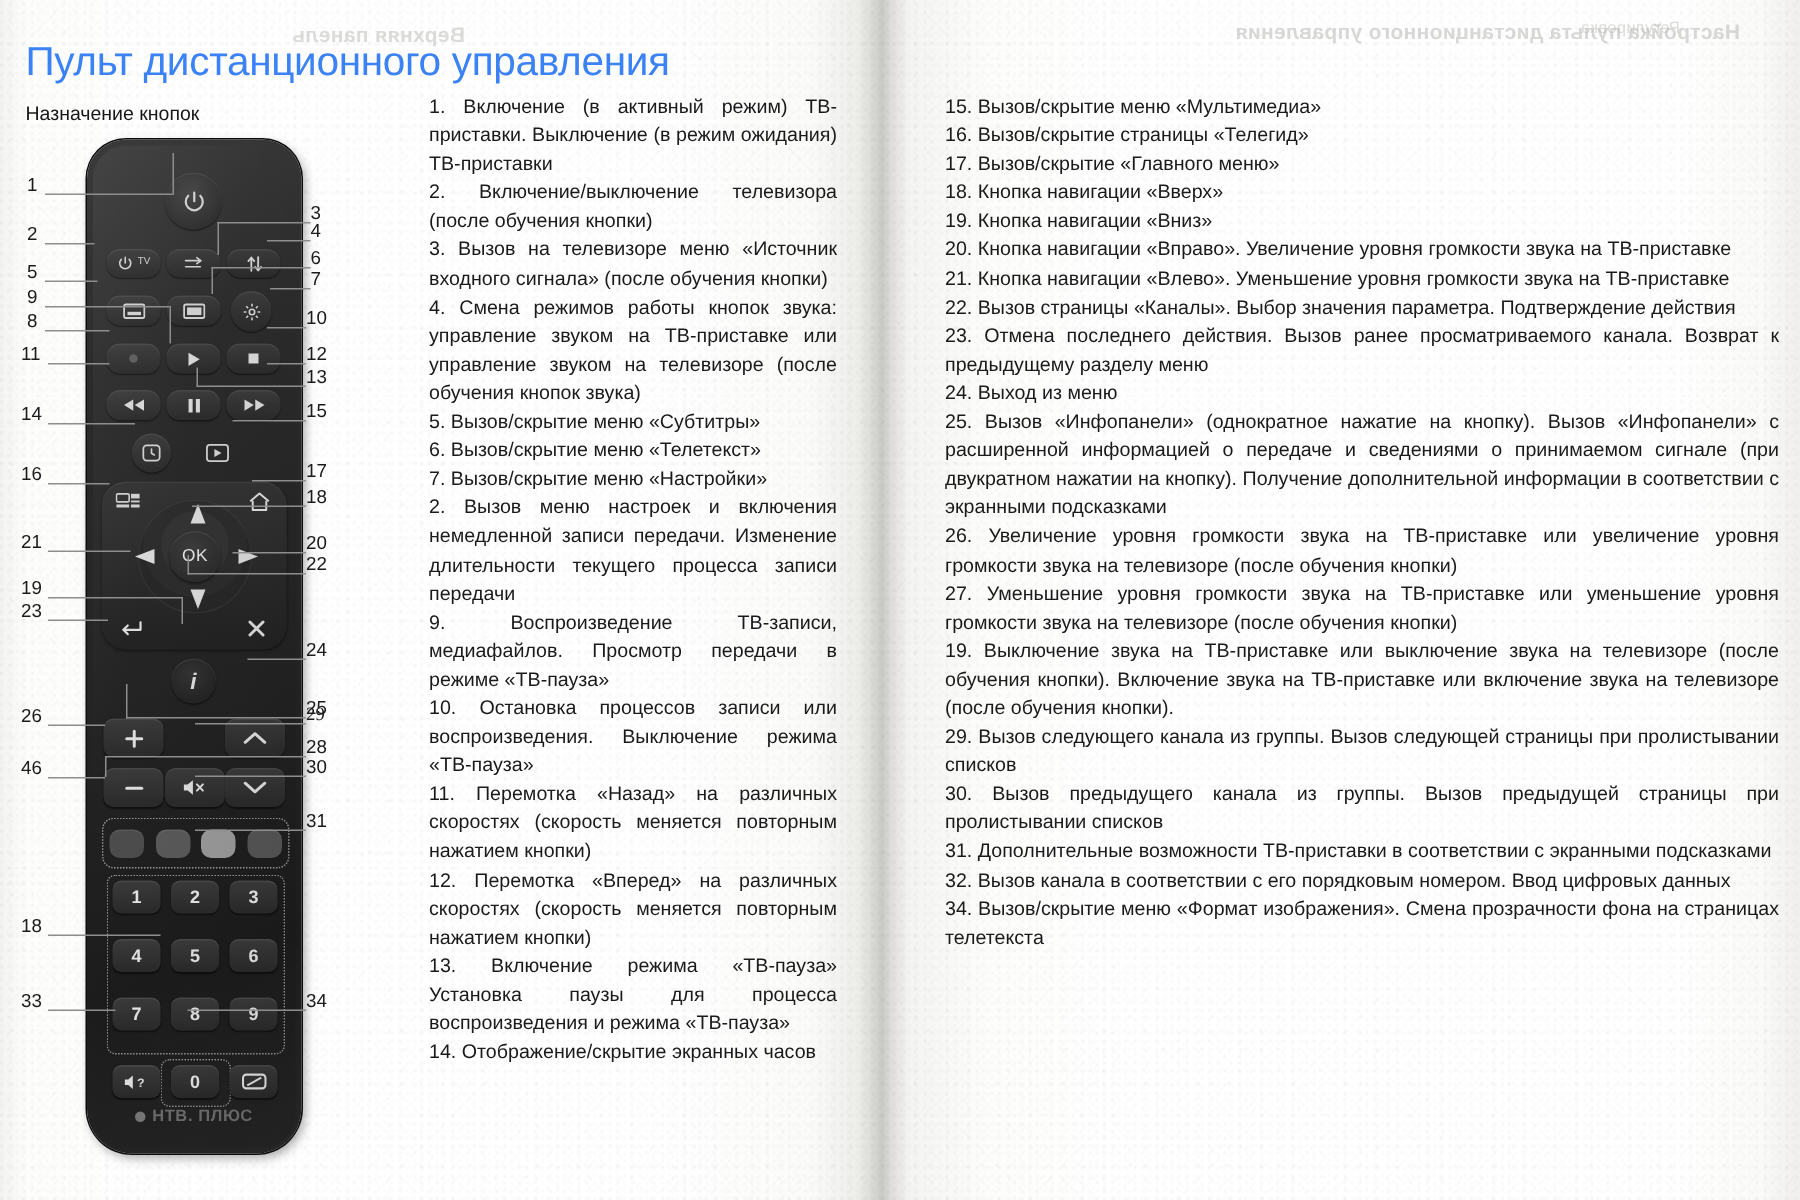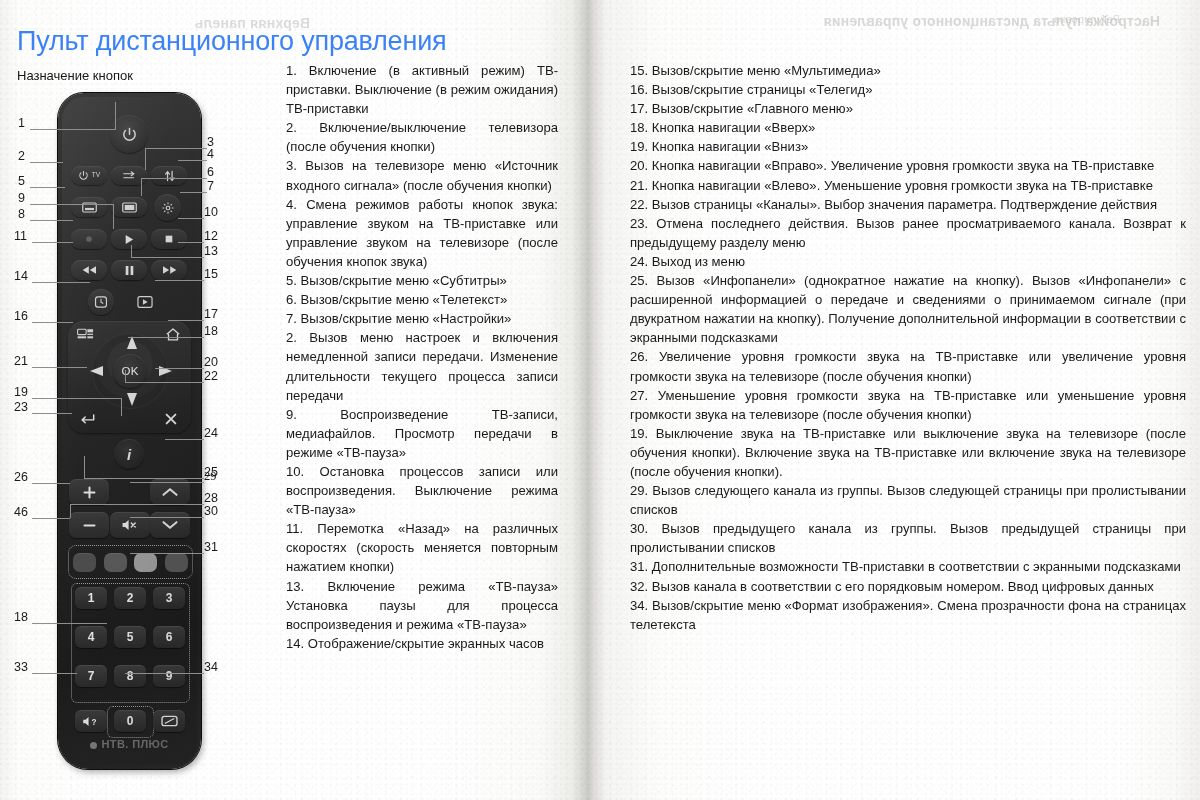--- a/index.html
+++ b/index.html
@@ -502,20 +502,21 @@
   <p>2. Включение/выключение телевизора (после обучения кнопки)</p>
   <p>3. Вызов на телевизоре меню «Источник входного сигнала» (после обучения кнопки)</p>
   <p>4. Смена режимов работы кнопок звука: управление звуком на ТВ-приставке или управление звуком на телевизоре (после обучения кнопок звука)</p>
   <p>5. Вызов/скрытие меню «Субтитры»</p>
   <p>6. Вызов/скрытие меню «Телетекст»</p>
   <p>7. Вызов/скрытие меню «Настройки»</p>
   <p>2. Вызов меню настроек и включения немедленной записи передачи. Изменение длительности текущего процесса записи передачи</p>
   <p>9. Воспроизведение ТВ-записи, медиафайлов. Просмотр передачи в режиме «ТВ-пауза»</p>
   <p>10. Остановка процессов записи или воспроизведения. Выключение режима «ТВ-пауза»</p>
   <p>11. Перемотка «Назад» на различных скоростях (скорость меняется повторным нажатием кнопки)</p>
+  <p>12. Перемотка «Вперед» на различных скоростях (скорость меняется повторным нажатием кнопки)</p>
   <p>13. Включение режима «ТВ-пауза» Установка паузы для процесса воспроизведения и режима «ТВ-пауза»</p>
   <p>14. Отображение/скрытие экранных часов</p>
 </div>
 
 <div class="col" id="col-right">
   <p>15. Вызов/скрытие меню «Мультимедиа»</p>
   <p>16. Вызов/скрытие страницы «Телегид»</p>
   <p>17. Вызов/скрытие «Главного меню»</p>
   <p>18. Кнопка навигации «Вверх»</p>
   <p>19. Кнопка навигации «Вниз»</p>

